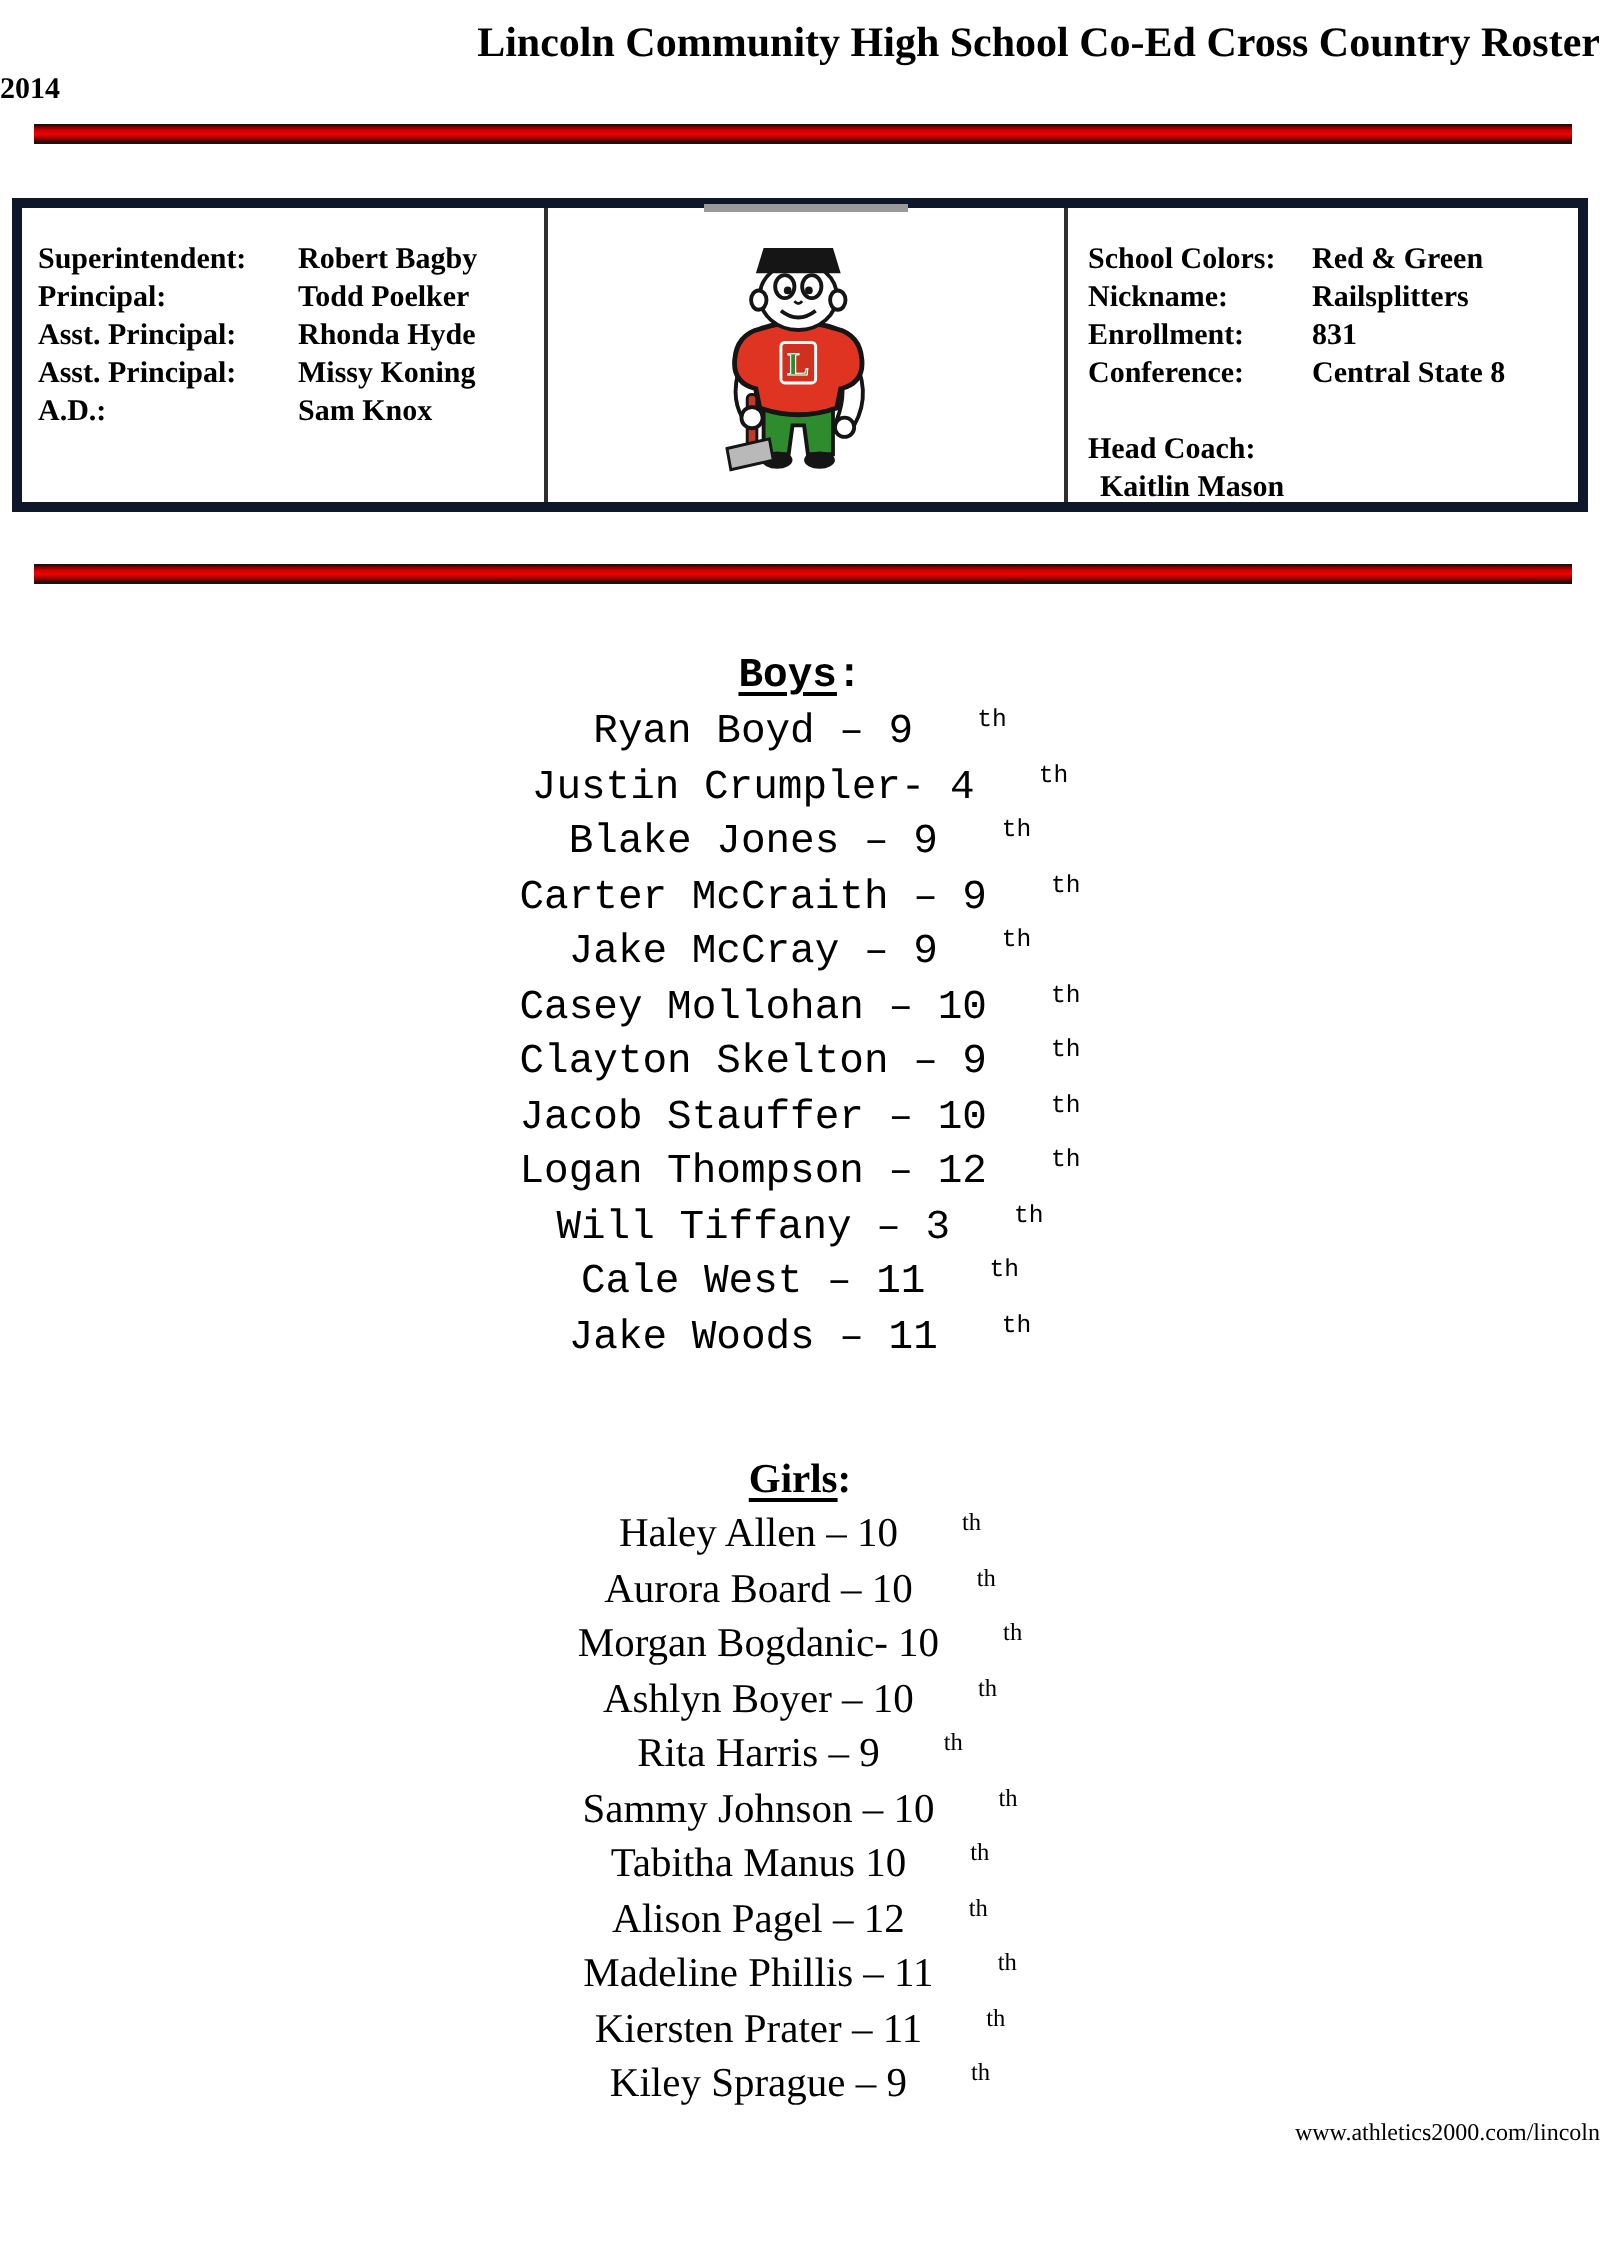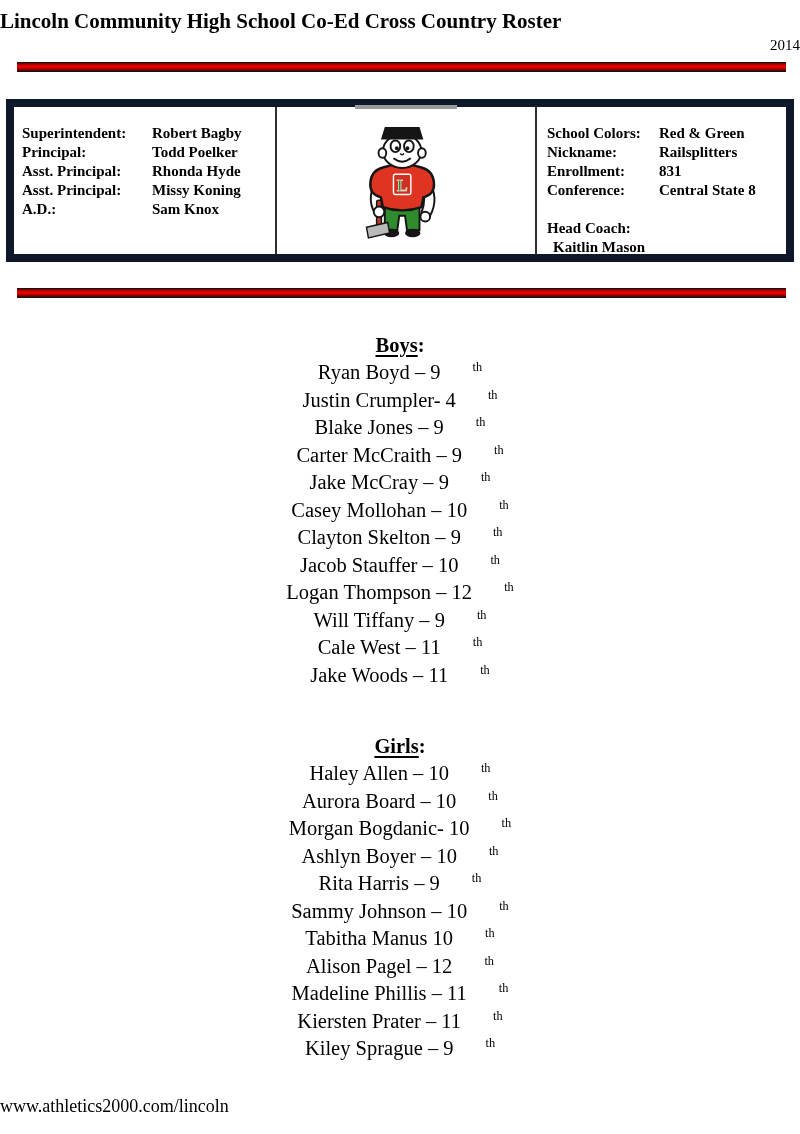--- a/index.html
+++ b/index.html
@@ -1,60 +1,60 @@
 <!DOCTYPE html>
 <html><head>
 <meta charset="utf-8">
 <style>
   html,body { margin:0; padding:0; }
   body {
     width:800px; height:1134px; background:#ffffff; color:#000;
     font-family:"Liberation Serif", serif; overflow:hidden;
   }
   .title {
-    text-align:left; font-weight:bold; font-size:21px; line-height:25px; margin-top:9px;
+    text-align:right; font-weight:bold; font-size:21px; line-height:25px; margin-top:9px;
   }
   .subtitle {
-    text-align:right; font-weight:normal; font-size:15px; line-height:19px; margin-top:2px;
+    text-align:left; font-weight:bold; font-size:15px; line-height:19px; margin-top:2px;
   }
   .divider {
     height:8px; margin-left:17px; margin-right:14px;
     border-top:1px solid #141414; border-bottom:1px solid #141414;
     background:linear-gradient(to bottom,#6a0000 0%,#d40000 30%,#f10000 50%,#ad0000 72%,#3f0000 100%);
   }
   .divider.first  { margin-top:7px; }
   .divider.second { margin-top:26px; }
 
   .info-table {
-    display:flex; margin:27px 6px 0 6px; border:8px solid #0f172a; height:147px;
+    display:flex; margin:27px 6px 0 6px; border:5px solid #0f172a; height:147px;
   }
   .info-cell { box-sizing:border-box; }
   .cell-left  { width:263px; border-right:2px solid #2e2e2e; padding:17px 4px 0 8px; }
   .cell-mid   { width:260px; border-right:2px solid #2e2e2e; position:relative;
                 display:flex; justify-content:center; align-items:flex-start; }
   .cell-right { flex:1; padding:17px 16px 0 10px; }
   .gray-strip { position:absolute; top:-2px; left:50%; transform:translateX(-50%);
                 width:102px; height:4px; background:#9a9a9a; }
   .info-row { display:flex; font-weight:bold; font-size:15px; line-height:19px; height:19px; }
   .info-label { width:130px; flex-shrink:0; }
   .cell-right .info-label { width:112px; }
   .coach-row { margin-top:19px;flex-direction:column; }
   .coach-row .info-value { padding-left:6px; }
 
   .mascot-svg { margin-top:14px; }
 
   .roster { text-align:center; font-size:20.5px; }
-  .boys-block  { margin-top:33px; }
+  .boys-block  { margin-top:33px;font-family:Liberation Mono, monospace; }
   .girls-block { margin-top:43px; }
   .roster-heading { font-weight:bold; line-height:28px; }
   .roster-heading .u { text-decoration:underline; text-decoration-thickness:2px; text-underline-offset:3px; }
   .roster-line { line-height:27.5px; }
   .roster-line sup { font-size:0.6em; line-height:0; vertical-align:super;padding-left:32px; }
 
-  .footer { text-align:left; font-size:18px; line-height:19px; margin-top:34px; }
+  .footer { text-align:right; font-size:12px; line-height:19px; }
 </style>
 </head>
 <body>
 
 <div class="title">Lincoln Community High School Co-Ed Cross Country Roster</div>
 <div class="subtitle">2014</div>
 
 <div class="divider first"></div>
 
 <div class="info-table">
@@ -147,21 +147,21 @@
   <div class="roster-heading"><span class="u">Boys</span><span>:</span></div>
   <div class="roster-line"><span>Ryan Boyd – 9</span><sup>th</sup></div>
   <div class="roster-line"><span>Justin Crumpler- 4</span><sup>th</sup></div>
   <div class="roster-line"><span>Blake Jones – 9</span><sup>th</sup></div>
   <div class="roster-line"><span>Carter McCraith – 9</span><sup>th</sup></div>
   <div class="roster-line"><span>Jake McCray – 9</span><sup>th</sup></div>
   <div class="roster-line"><span>Casey Mollohan – 10</span><sup>th</sup></div>
   <div class="roster-line"><span>Clayton Skelton – 9</span><sup>th</sup></div>
   <div class="roster-line"><span>Jacob Stauffer – 10</span><sup>th</sup></div>
   <div class="roster-line"><span>Logan Thompson – 12</span><sup>th</sup></div>
-  <div class="roster-line"><span>Will Tiffany – 9</span><sup>th</sup></div>
+  <div class="roster-line"><span>Will Tiffany – 3</span><sup>th</sup></div>
   <div class="roster-line"><span>Cale West – 11</span><sup>th</sup></div>
   <div class="roster-line"><span>Jake Woods – 11</span><sup>th</sup></div>
 </div>
 
 <div class="roster girls-block">
   <div class="roster-heading"><span class="u">Girls</span><span>:</span></div>
   <div class="roster-line"><span>Haley Allen – 10</span><sup>th</sup></div>
   <div class="roster-line"><span>Aurora Board – 10</span><sup>th</sup></div>
   <div class="roster-line"><span>Morgan Bogdanic- 10</span><sup>th</sup></div>
   <div class="roster-line"><span>Ashlyn Boyer – 10</span><sup>th</sup></div>

